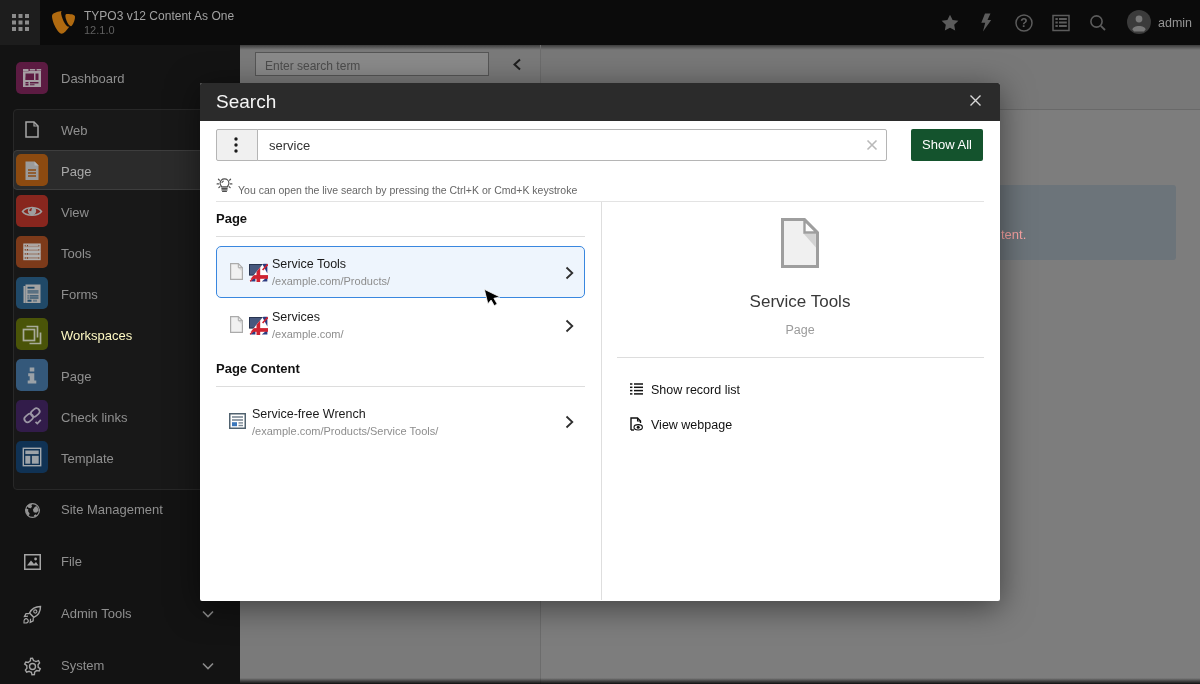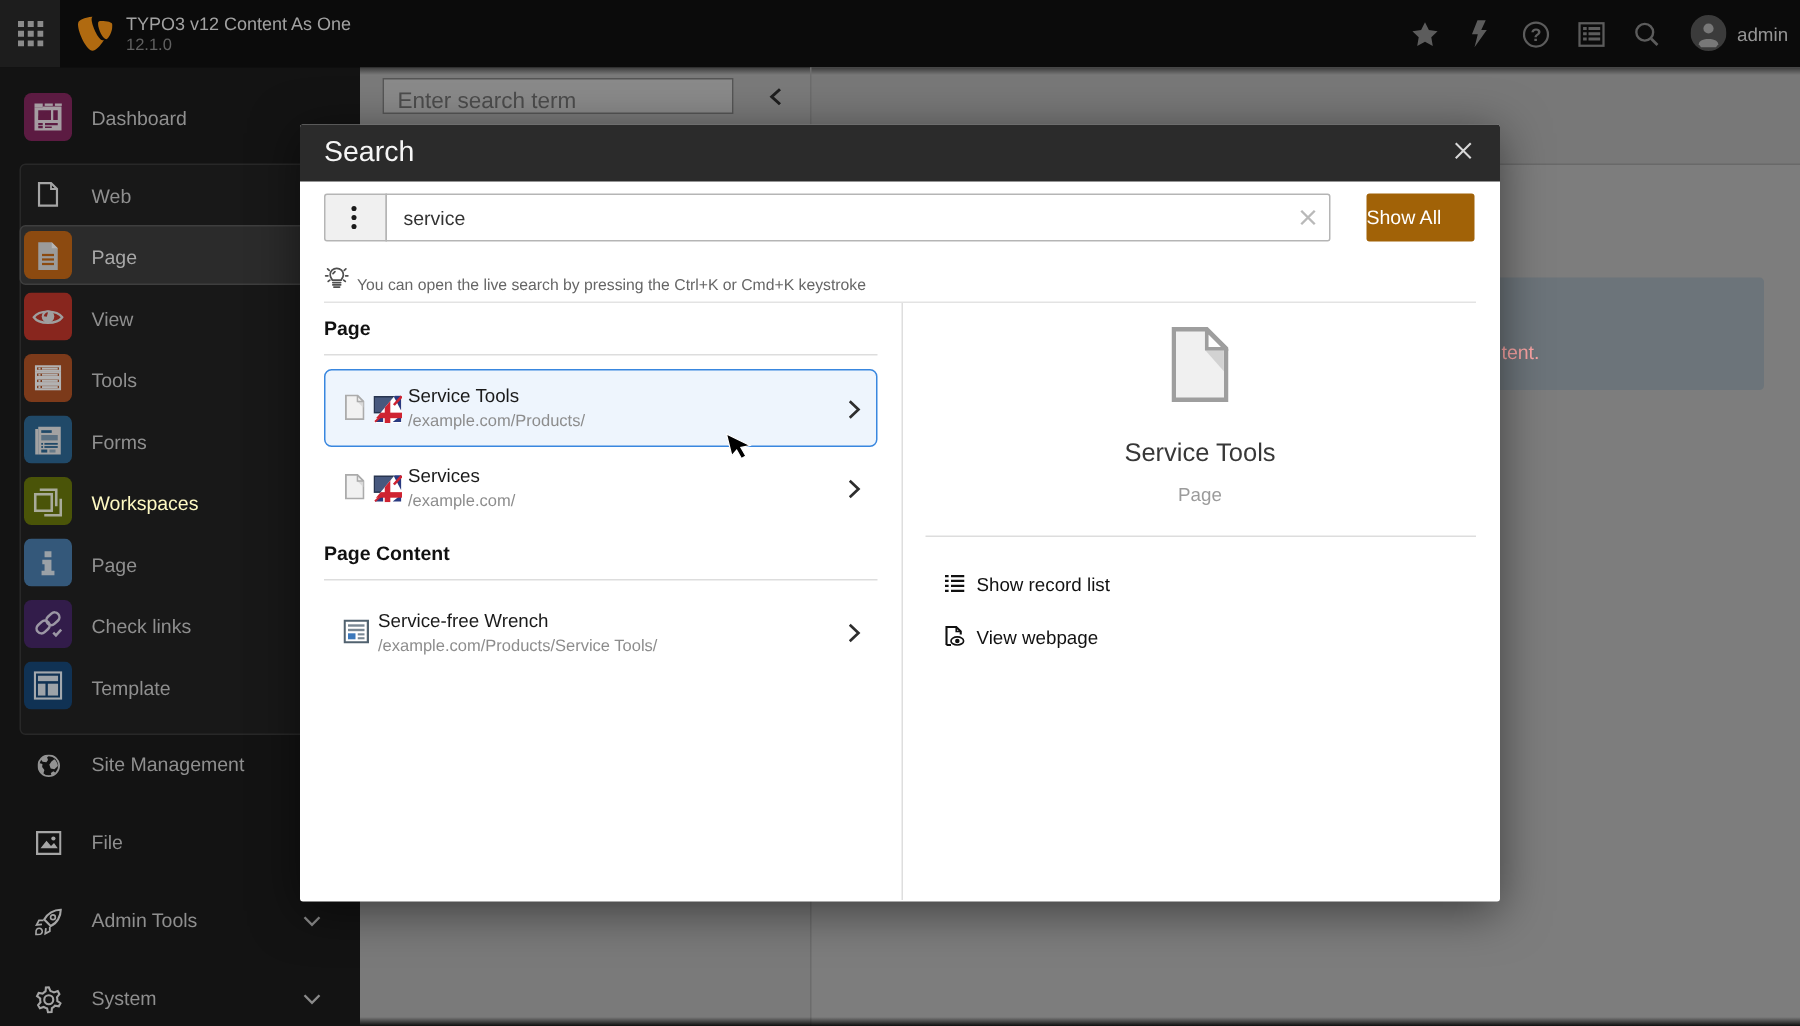--- a/index.html
+++ b/index.html
@@ -216,21 +216,21 @@
 <div class="txt" style="left:61px;top:658px;font-size:13px;color:#8f8f8f">System</div>
 <svg class="abs" style="left:202px;top:662px" width="12" height="8" viewBox="0 0 12 8">
   <polyline points="1,1.5 6,6.5 11,1.5" fill="none" stroke="#8a8a8a" stroke-width="1.6"></polyline>
 </svg>
 
 <div class="abs" style="left:240px;top:45px;width:300px;height:639px;background:#7a7a7a"></div>
 <div class="abs" style="left:540px;top:45px;width:660px;height:639px;background:#7d7d7d"></div>
 <div class="abs" style="left:540px;top:45px;width:660px;height:65px;background:#787878;border-bottom:1px solid #696969"></div>
 
 <div class="abs" style="left:255px;top:52px;width:234px;height:24px;background:#8a8a8a;border:1px solid #565656"></div>
-<div class="txt" style="left:265px;top:59px;font-size:15px;color:#4c4c4c">Enter search term</div>
+<div class="txt" style="left:265px;top:59px;font-size:12px;color:#4c4c4c">Enter search term</div>
 <svg class="abs" style="left:512px;top:58px" width="10" height="13" viewBox="0 0 10 13">
   <polyline points="8,1.5 2.5,6.5 8,11.5" fill="none" stroke="#1e1e1e" stroke-width="2"></polyline>
 </svg>
 <div class="abs" style="left:240px;top:45px;width:960px;height:5px;background:linear-gradient(rgba(0,0,0,0.5),rgba(0,0,0,0))"></div>
 
 <div class="abs" style="left:540px;top:45px;width:1px;height:639px;background:#6c6c6c"></div>
 
 <div class="abs" style="left:565px;top:185px;width:611px;height:75px;background:#6c747a;border-radius:3px"></div>
 <div class="txt" style="left:1001px;top:227px;font-size:13px;color:#fca5a5">tent.</div>
 
@@ -247,21 +247,21 @@
 <svg class="abs" style="left:234px;top:137px" width="4" height="16" viewBox="0 0 4 16">
   <circle cx="2" cy="2" r="1.7" fill="#1a1a1a"></circle>
     <circle cx="2" cy="8" r="1.7" fill="#1a1a1a"></circle>
     <circle cx="2" cy="14" r="1.7" fill="#1a1a1a"></circle>
 </svg>
 <div class="abs" style="left:257px;top:129px;width:630px;height:32px;background:#fff;border:1px solid #b5b5b5;border-radius:0 2px 2px 0"></div>
 <div class="txt" style="left:269px;top:138px;font-size:13px;color:#333">service</div>
 <svg class="abs" style="left:866px;top:139px" width="12" height="12" viewBox="0 0 12 12">
   <path stroke="#b9b9b9" stroke-width="1.6" d="M1.5 1.5 L10.5 10.5 M10.5 1.5 L1.5 10.5"></path>
 </svg>
-<div class="abs" style="left:911px;top:129px;width:72px;height:32px;background:#a16207;border-radius:2px;color:#fff;font-size:13px;text-align:left;line-height:32px">Show All</div>
+<div class="abs" style="left:911px;top:129px;width:72px;height:32px;background:#14532d;border-radius:2px;color:#fff;font-size:13px;text-align:center;line-height:32px">Show All</div>
 
 <svg class="abs" style="left:216px;top:177px" width="17" height="16" viewBox="0 0 17 16">
   <g fill="none" stroke="#4f4f4f" stroke-width="1.15" stroke-linecap="round">
     <path d="M8.5 1.9 C11 1.9 12.9 3.8 12.9 6.2 C12.9 8 11.8 8.6 11.4 9.8 L5.6 9.8 C5.2 8.6 4.1 8 4.1 6.2 C4.1 3.8 6 1.9 8.5 1.9 Z"></path>
     <line x1="5.9" y1="11.4" x2="11.1" y2="11.4"></line>
     <line x1="5.9" y1="12.9" x2="11.1" y2="12.9"></line>
     <line x1="6.6" y1="14.4" x2="10.4" y2="14.4"></line>
     <line x1="6" y1="5.4" x2="7.3" y2="4.1"></line>
     <line x1="1.1" y1="6.9" x2="2.6" y2="6.9"></line>
     <line x1="14.4" y1="6.9" x2="15.9" y2="6.9"></line>

